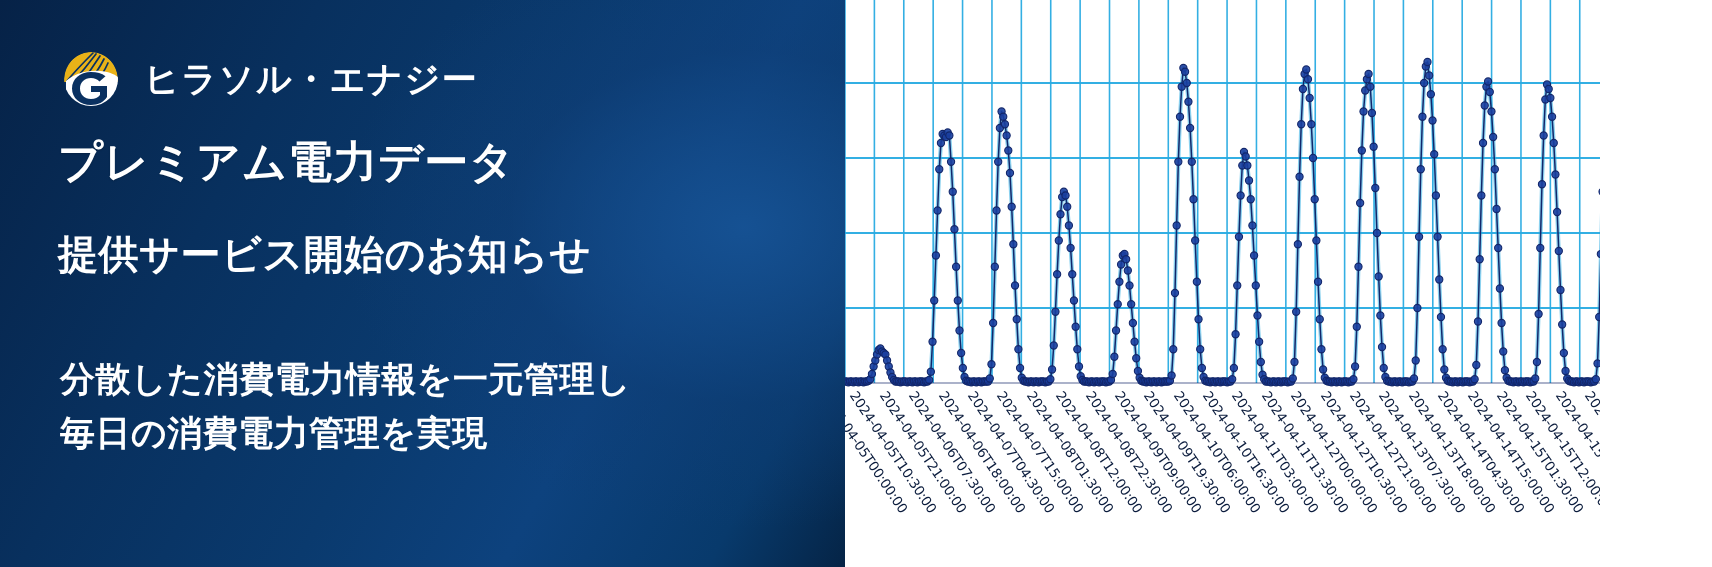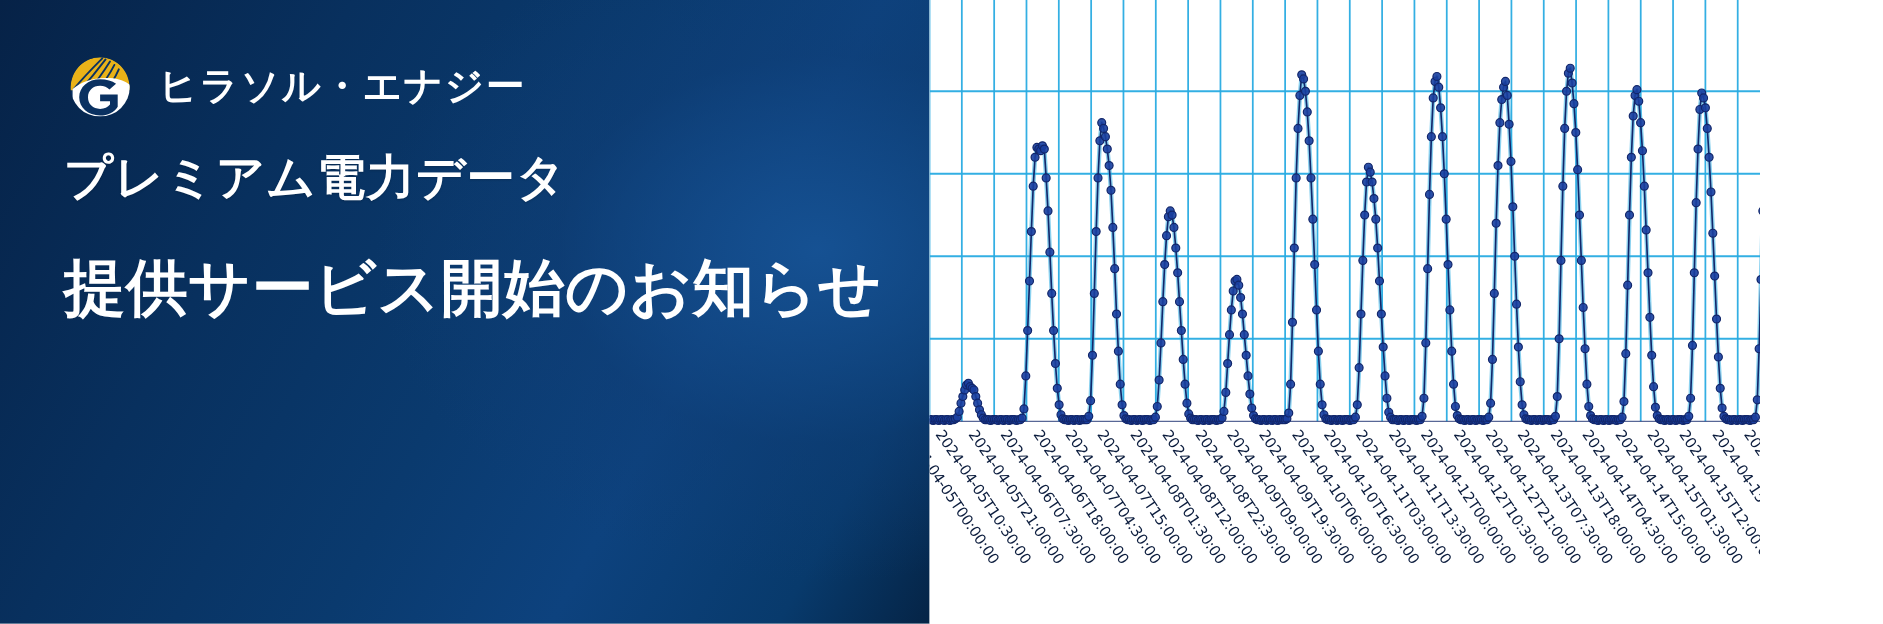--- a/index.html
+++ b/index.html
@@ -32,21 +32,21 @@
   
   .headline{
     position:absolute;left:58px;top:139px;
     color:#ffffff;font-weight:700;font-size:44px;line-height:1.04;
     letter-spacing:1px;white-space:nowrap;
     font-family:"DejaVu Sans","Liberation Sans",sans-serif;
     text-shadow:0 1px 2px rgba(0,0,0,0.18);
   }
   .subhead{
     position:absolute;left:58px;top:232px;
-    color:#ffffff;font-weight:700;font-size:56px;line-height:1.1;
+    color:#ffffff;font-weight:700;font-size:40px;line-height:1.1;
     letter-spacing:0.5px;white-space:nowrap;
     font-family:"DejaVu Sans","Liberation Sans",sans-serif;
   }
   .body-copy{
     position:absolute;left:60px;top:352px;
     color:#ffffff;font-weight:700;font-size:35px;line-height:1.55;
     letter-spacing:0.5px;white-space:nowrap;
     font-family:"DejaVu Sans","Liberation Sans",sans-serif;
   }
   .body-copy div{white-space:nowrap;}
@@ -101,20 +101,24 @@
             <circle cx="31" cy="31" r="27" fill="none" stroke="none"></circle>
           </svg>
         </div>
         <div class="brand-name">ヒラソル・エナジー</div>
       </div>
 
       <div class="headline">プレミアム電力データ</div>
 
       <div class="subhead">提供サービス開始のお知らせ</div>
 
+      <div class="body-copy">
+        <div>分散した消費電力情報を一元管理し</div>
+        <div>毎日の消費電力管理を実現</div>
+      </div>
 
     </div>
   </div>
 
   <div class="chart-region">
     <div class="plot">
       <svg id="chart-svg" width="867" height="388" viewBox="0 0 867 388">
           <rect x="0" y="0" width="867" height="388" fill="#FFFFFF"></rect>
           <g>
             <line x1="0" y1="0" x2="0" y2="383" stroke="#29ABE2" stroke-width="1.6" opacity="0.95"></line>

